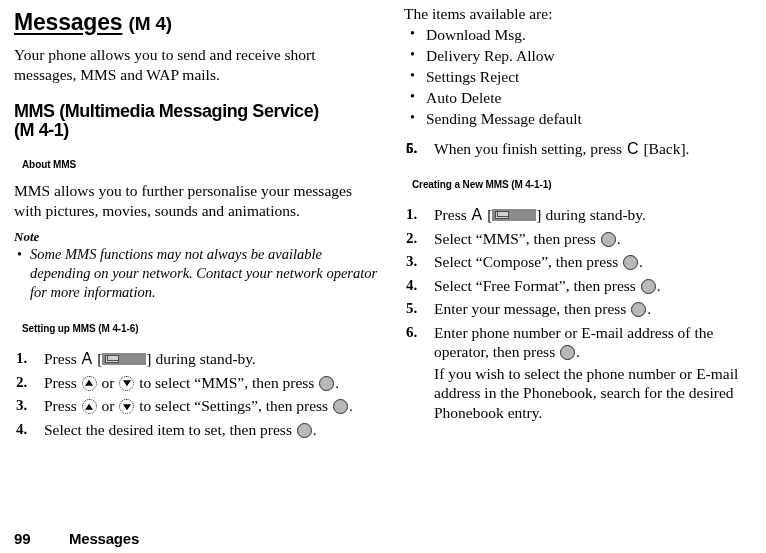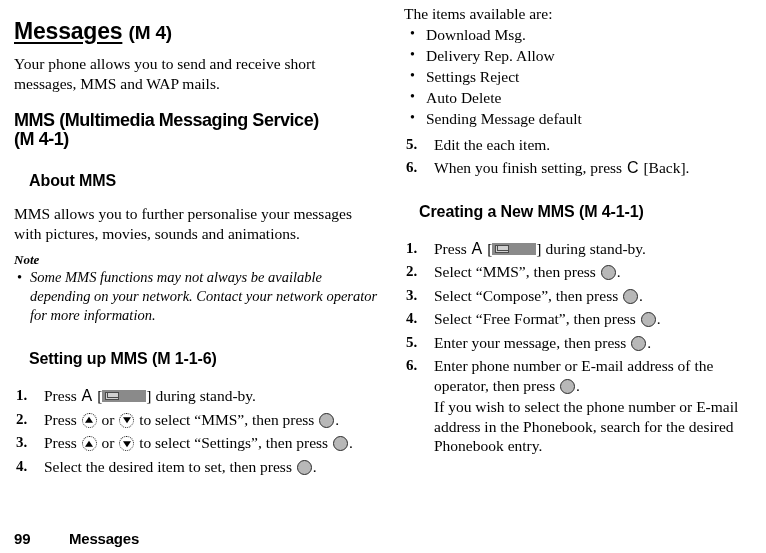--- a/index.html
+++ b/index.html
@@ -31,21 +31,21 @@
   .col-left  { left: 14px; }
   .col-right { left: 404px; }
 
   
   .chapter-title {
     font-family: "Liberation Sans", "DejaVu Sans", sans-serif;
     font-weight: bold;
     font-size: 23px;
     line-height: 26px;
     margin: 0;
-    padding-top: 18px;
+    padding-top: 9px;
     letter-spacing: -0.2px;
     white-space: nowrap;
   }
   .chapter-title .under {
     text-decoration: underline;
     text-underline-offset: 3px;
   }
   .chapter-title .code {
     font-size: 19px;
     font-weight: bold;
@@ -55,23 +55,23 @@
     font-family: "Liberation Sans", "DejaVu Sans", sans-serif;
     font-weight: bold;
     font-size: 18px;
     line-height: 19px;
     margin: 0;
     letter-spacing: -0.45px;
   }
   .h3 {
     font-family: "Liberation Sans", "DejaVu Sans", sans-serif;
     font-weight: bold;
-    font-size: 16px;
+    font-size: 10px;
     line-height: 17px;
-    margin: 15px;
+    margin: 8px;
     letter-spacing: -0.1px;
   }
   .note-title {
     font-family: "Liberation Serif", "DejaVu Serif", serif;
     font-weight: bold;
     font-style: italic;
     font-size: 13px;
     line-height: 17px;
     margin: 0;
   }
@@ -258,21 +258,21 @@
     <div class="sp-8"></div>
 
     <div class="note-title">Note</div>
     <div class="note-item">
       <span class="bullet">•</span>
       <span>Some MMS functions may not always be available depending on your network. Contact your network operator for more information.</span>
     </div>
 
     <div class="sp-10"></div>
 
-    <h3 class="h3">Setting up MMS (M 1-1-6)</h3>
+    <h3 class="h3">Setting up MMS (M 4-1-6)</h3>
 
     <div class="sp-4"></div>
 
     <ol class="steps">
 
       <li class="step">
         <span class="num">1.</span>
         <span>Press </span><span class="key-letter">A</span><span> [</span><span class="softkey-box"><span class="env"></span></span><span>] </span><span>during stand-by.</span>
       </li>
 
@@ -321,21 +321,20 @@
         <span class="dot">•</span>
         <span>Sending Message default</span>
       </li>
     </ul>
 
     <div class="sp-6"></div>
 
     <ol class="steps">
       <li class="step">
         <span class="num">5.</span>
-        <span>Edit the each item.</span>
       </li>
       <li class="step">
         <span class="num">6.</span>
         <span>When you finish setting, press </span><span class="key-letter">C</span><span> [Back].</span>
       </li>
     </ol>
 
     <div class="sp-6"></div>
 
     <h3 class="h3">Creating a New MMS (M 4-1-1)</h3>

